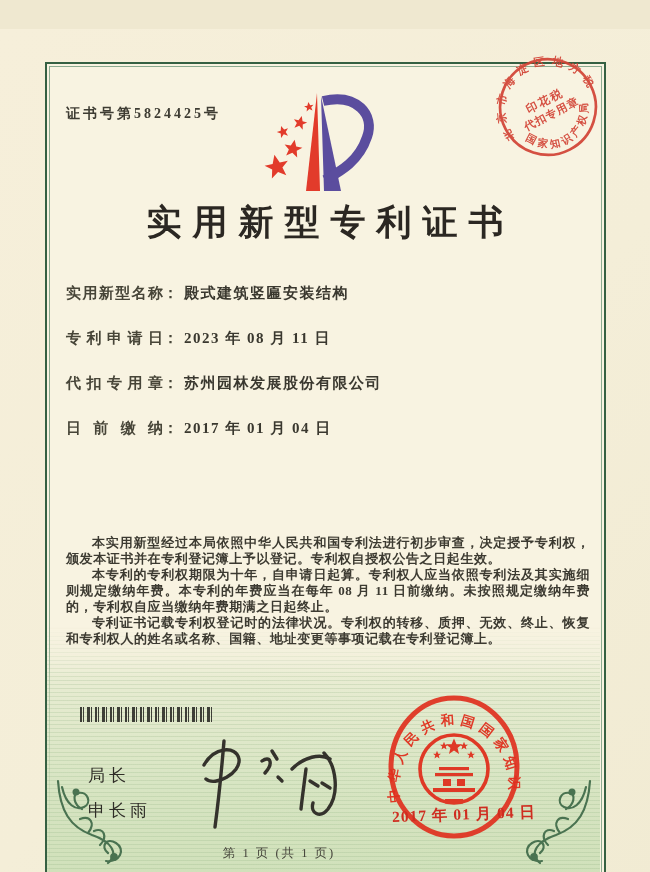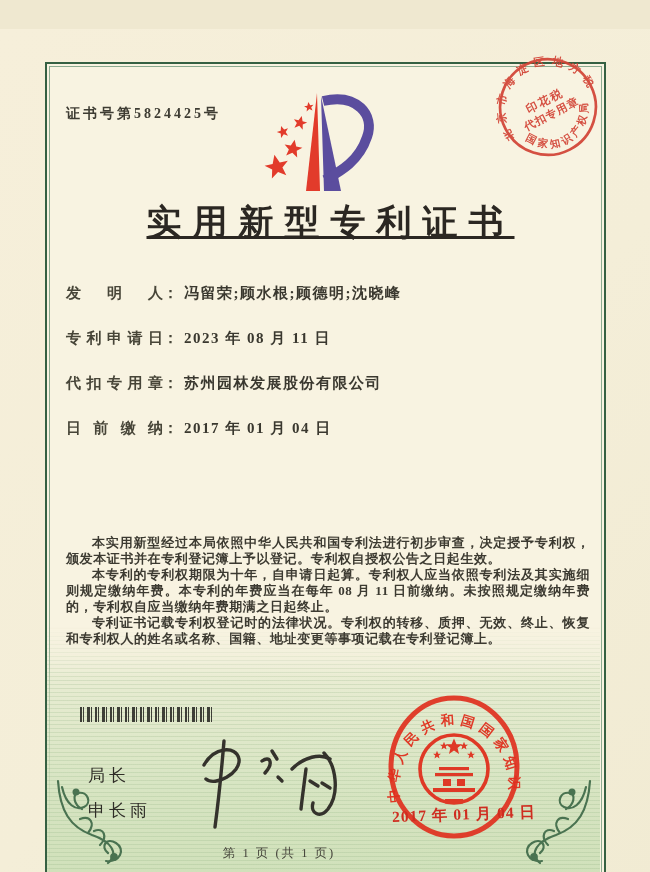--- a/index.html
+++ b/index.html
@@ -36,21 +36,21 @@
     font-size:14px;letter-spacing:3px;color:#3e3c33;font-weight:600;
   }
   .logo{position:absolute;left:253px;top:58px;width:132px;height:112px;}
   .tax-stamp{
     position:absolute;left:496px;top:26px;width:104px;height:104px;
     transform:rotate(-27deg);opacity:0.92;
   }
   .title{
     position:absolute;left:0;top:170px;width:650px;
     text-align:center;font-size:35px;font-weight:700;color:#2b2722;
-    letter-spacing:11px;text-indent:11px;text-decoration:underline;
+    letter-spacing:11px;text-indent:11px;
   }
   .fields{position:absolute;left:66px;top:252px;width:480px;}
   .frow{margin:0 0 21px 0;font-size:15px;line-height:24px;white-space:nowrap;}
   .flabel{
     display:inline-block;width:97px;vertical-align:top;
     text-align:justify;text-align-last:justify;
     color:#474538;font-weight:700;
   }
   .fcolon{color:#474538;font-weight:700;}
   .fvalue{color:#3a382f;letter-spacing:1.5px;margin-left:6px;font-weight:600;}
@@ -125,21 +125,21 @@
     <text x="50" y="61" text-anchor="middle" font-size="10.5" fill="#d24335" font-weight="700" letter-spacing="1">代扣专用章</text>
     <text font-size="10" fill="#d24335" font-weight="700" letter-spacing="3">
       <textPath href="#taxBottom" startOffset="4">国家知识产权局</textPath>
     </text>
   </svg>
 
   <div class="title">实用新型专利证书</div>
 
   <div class="fields">
     <div class="frow">
-      <span class="flabel">发明人</span><span class="fcolon">：</span><span class="fvalue">冯留荣;顾水根;顾德明;沈晓峰</span>
+      <span class="flabel">实用新型名称</span><span class="fcolon">：</span><span class="fvalue">殿式建筑竖匾安装结构</span>
     </div>
     <div class="frow">
       <span class="flabel">专利申请日</span><span class="fcolon">：</span><span class="fvalue">2023 年 08 月 11 日</span>
     </div>
     <div class="frow">
       <span class="flabel">代扣专用章</span><span class="fcolon">：</span><span class="fvalue">苏州园林发展股份有限公司</span>
     </div>
     <div class="frow">
       <span class="flabel">日前缴纳</span><span class="fcolon">：</span><span class="fvalue">2017 年 01 月 04 日</span>
     </div>

